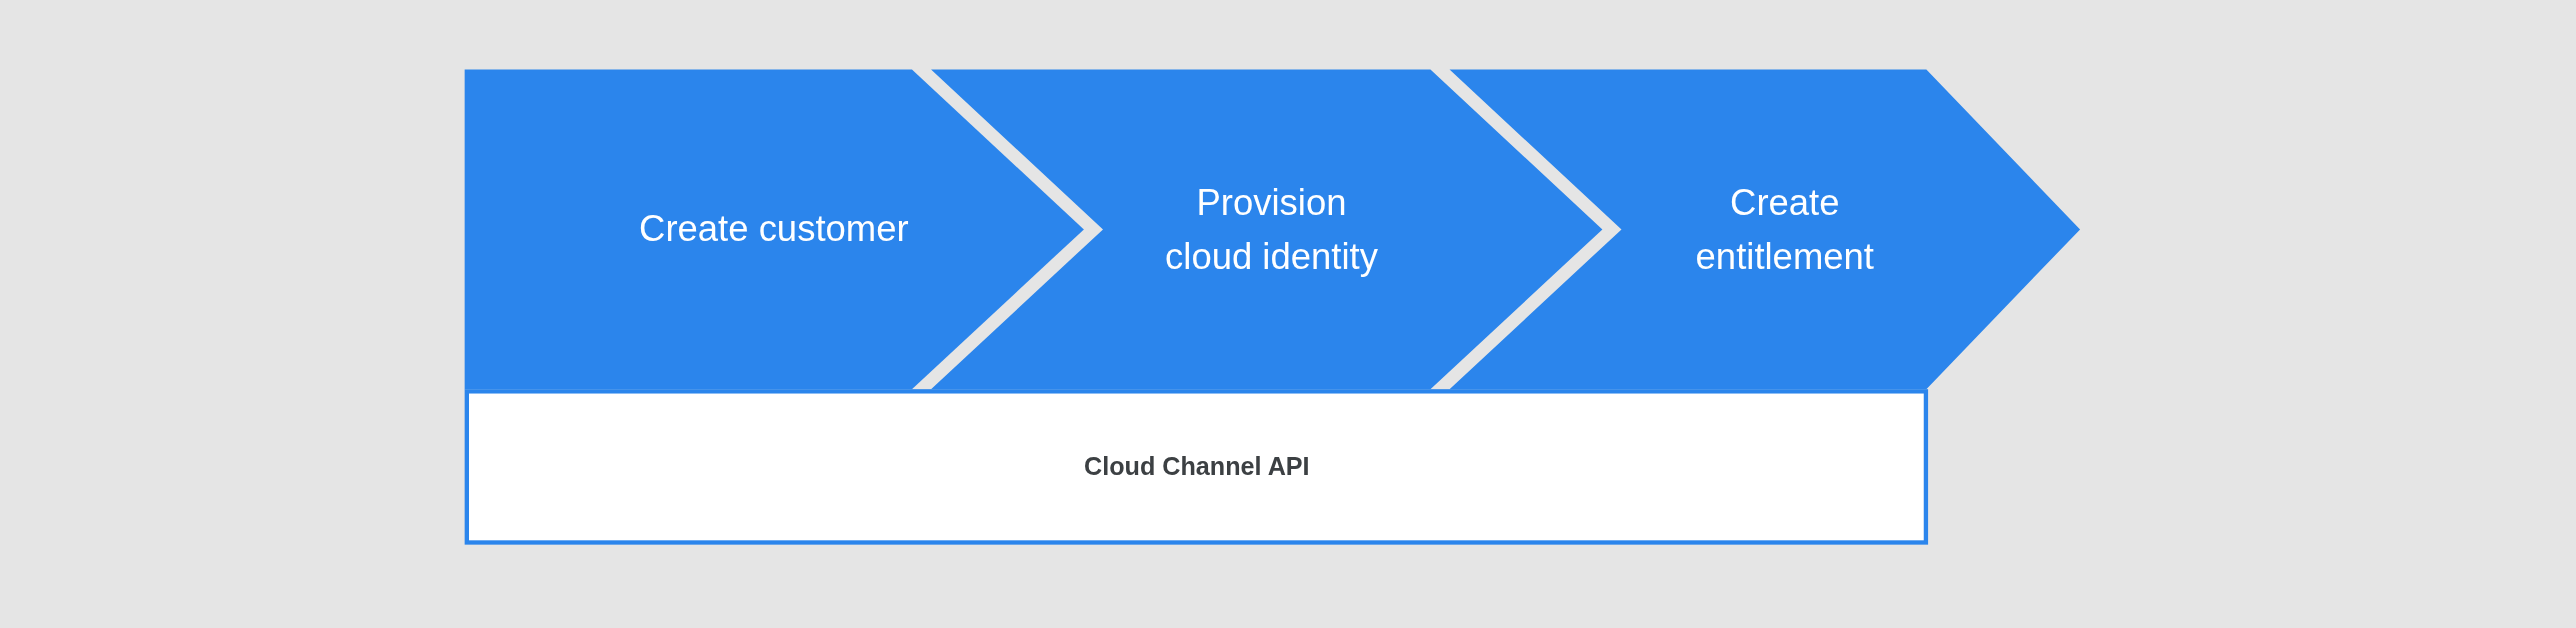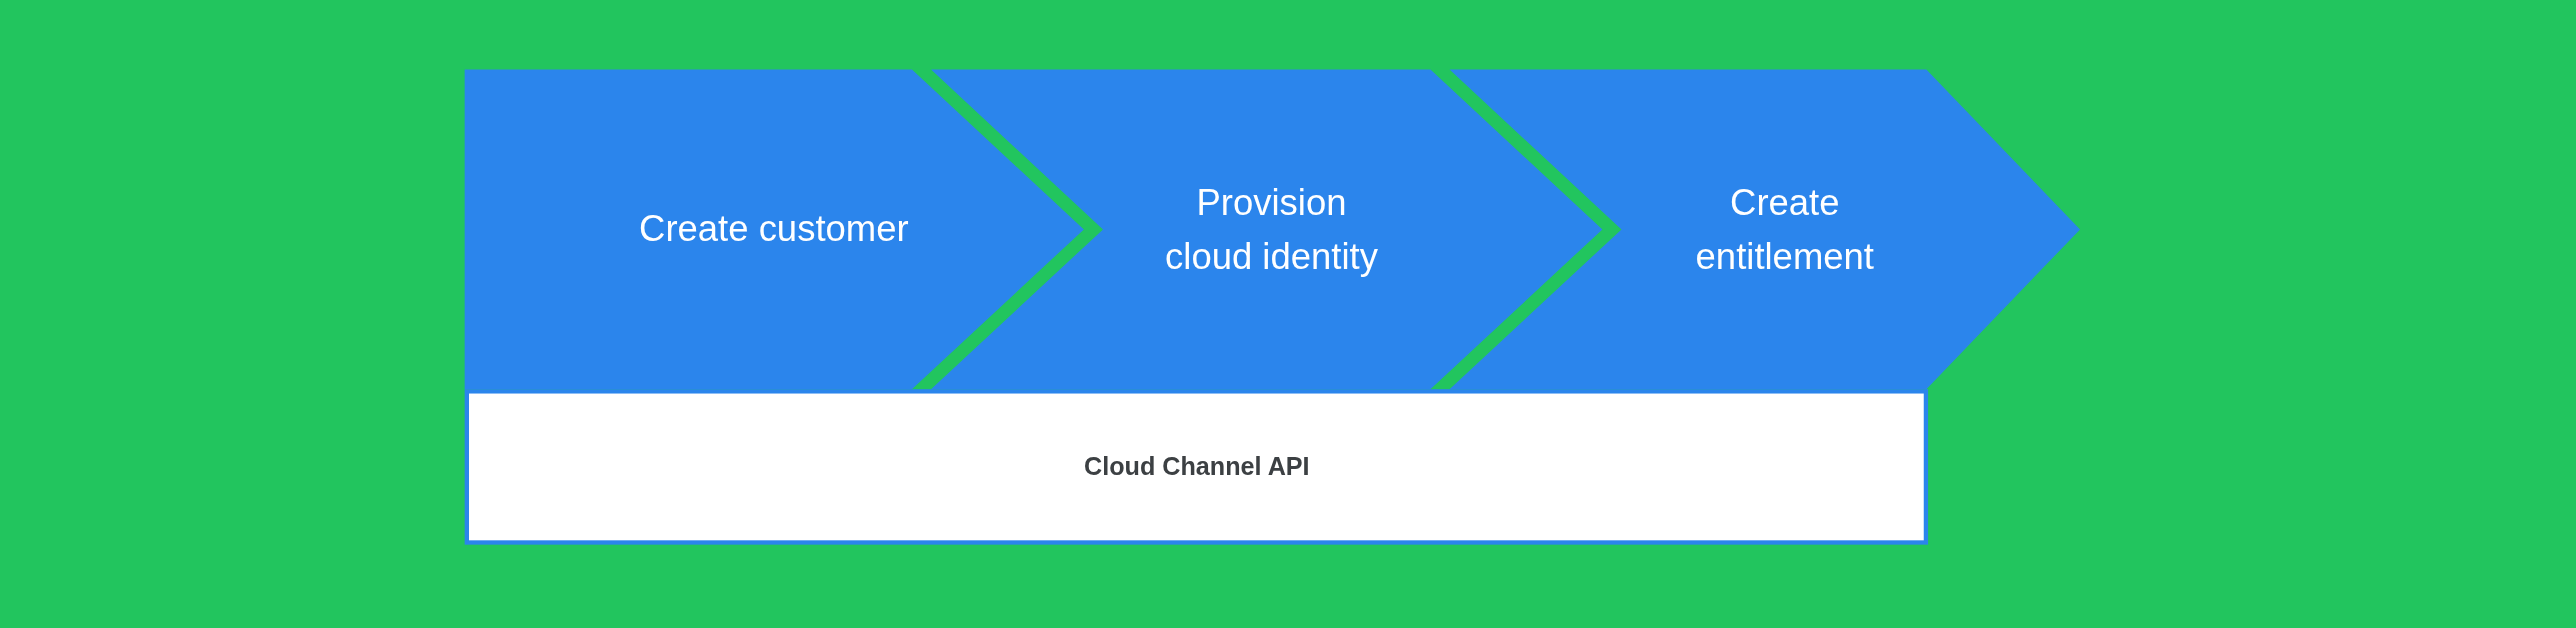--- a/index.html
+++ b/index.html
@@ -11,21 +11,21 @@
   body {
     width: 2576px;
     height: 629px;
     font-family: "Liberation Sans", sans-serif;
     overflow: hidden;
   }
   #diagram-root {
     position: relative;
     width: 2576px;
     height: 629px;
-    background: #22c55e;
+    background: #e5e5e5;
   }
   #flow-svg {
     position: absolute;
     left: 0;
     top: 0;
     width: 2576px;
     height: 629px;
     display: block;
   }
   .step-label {

